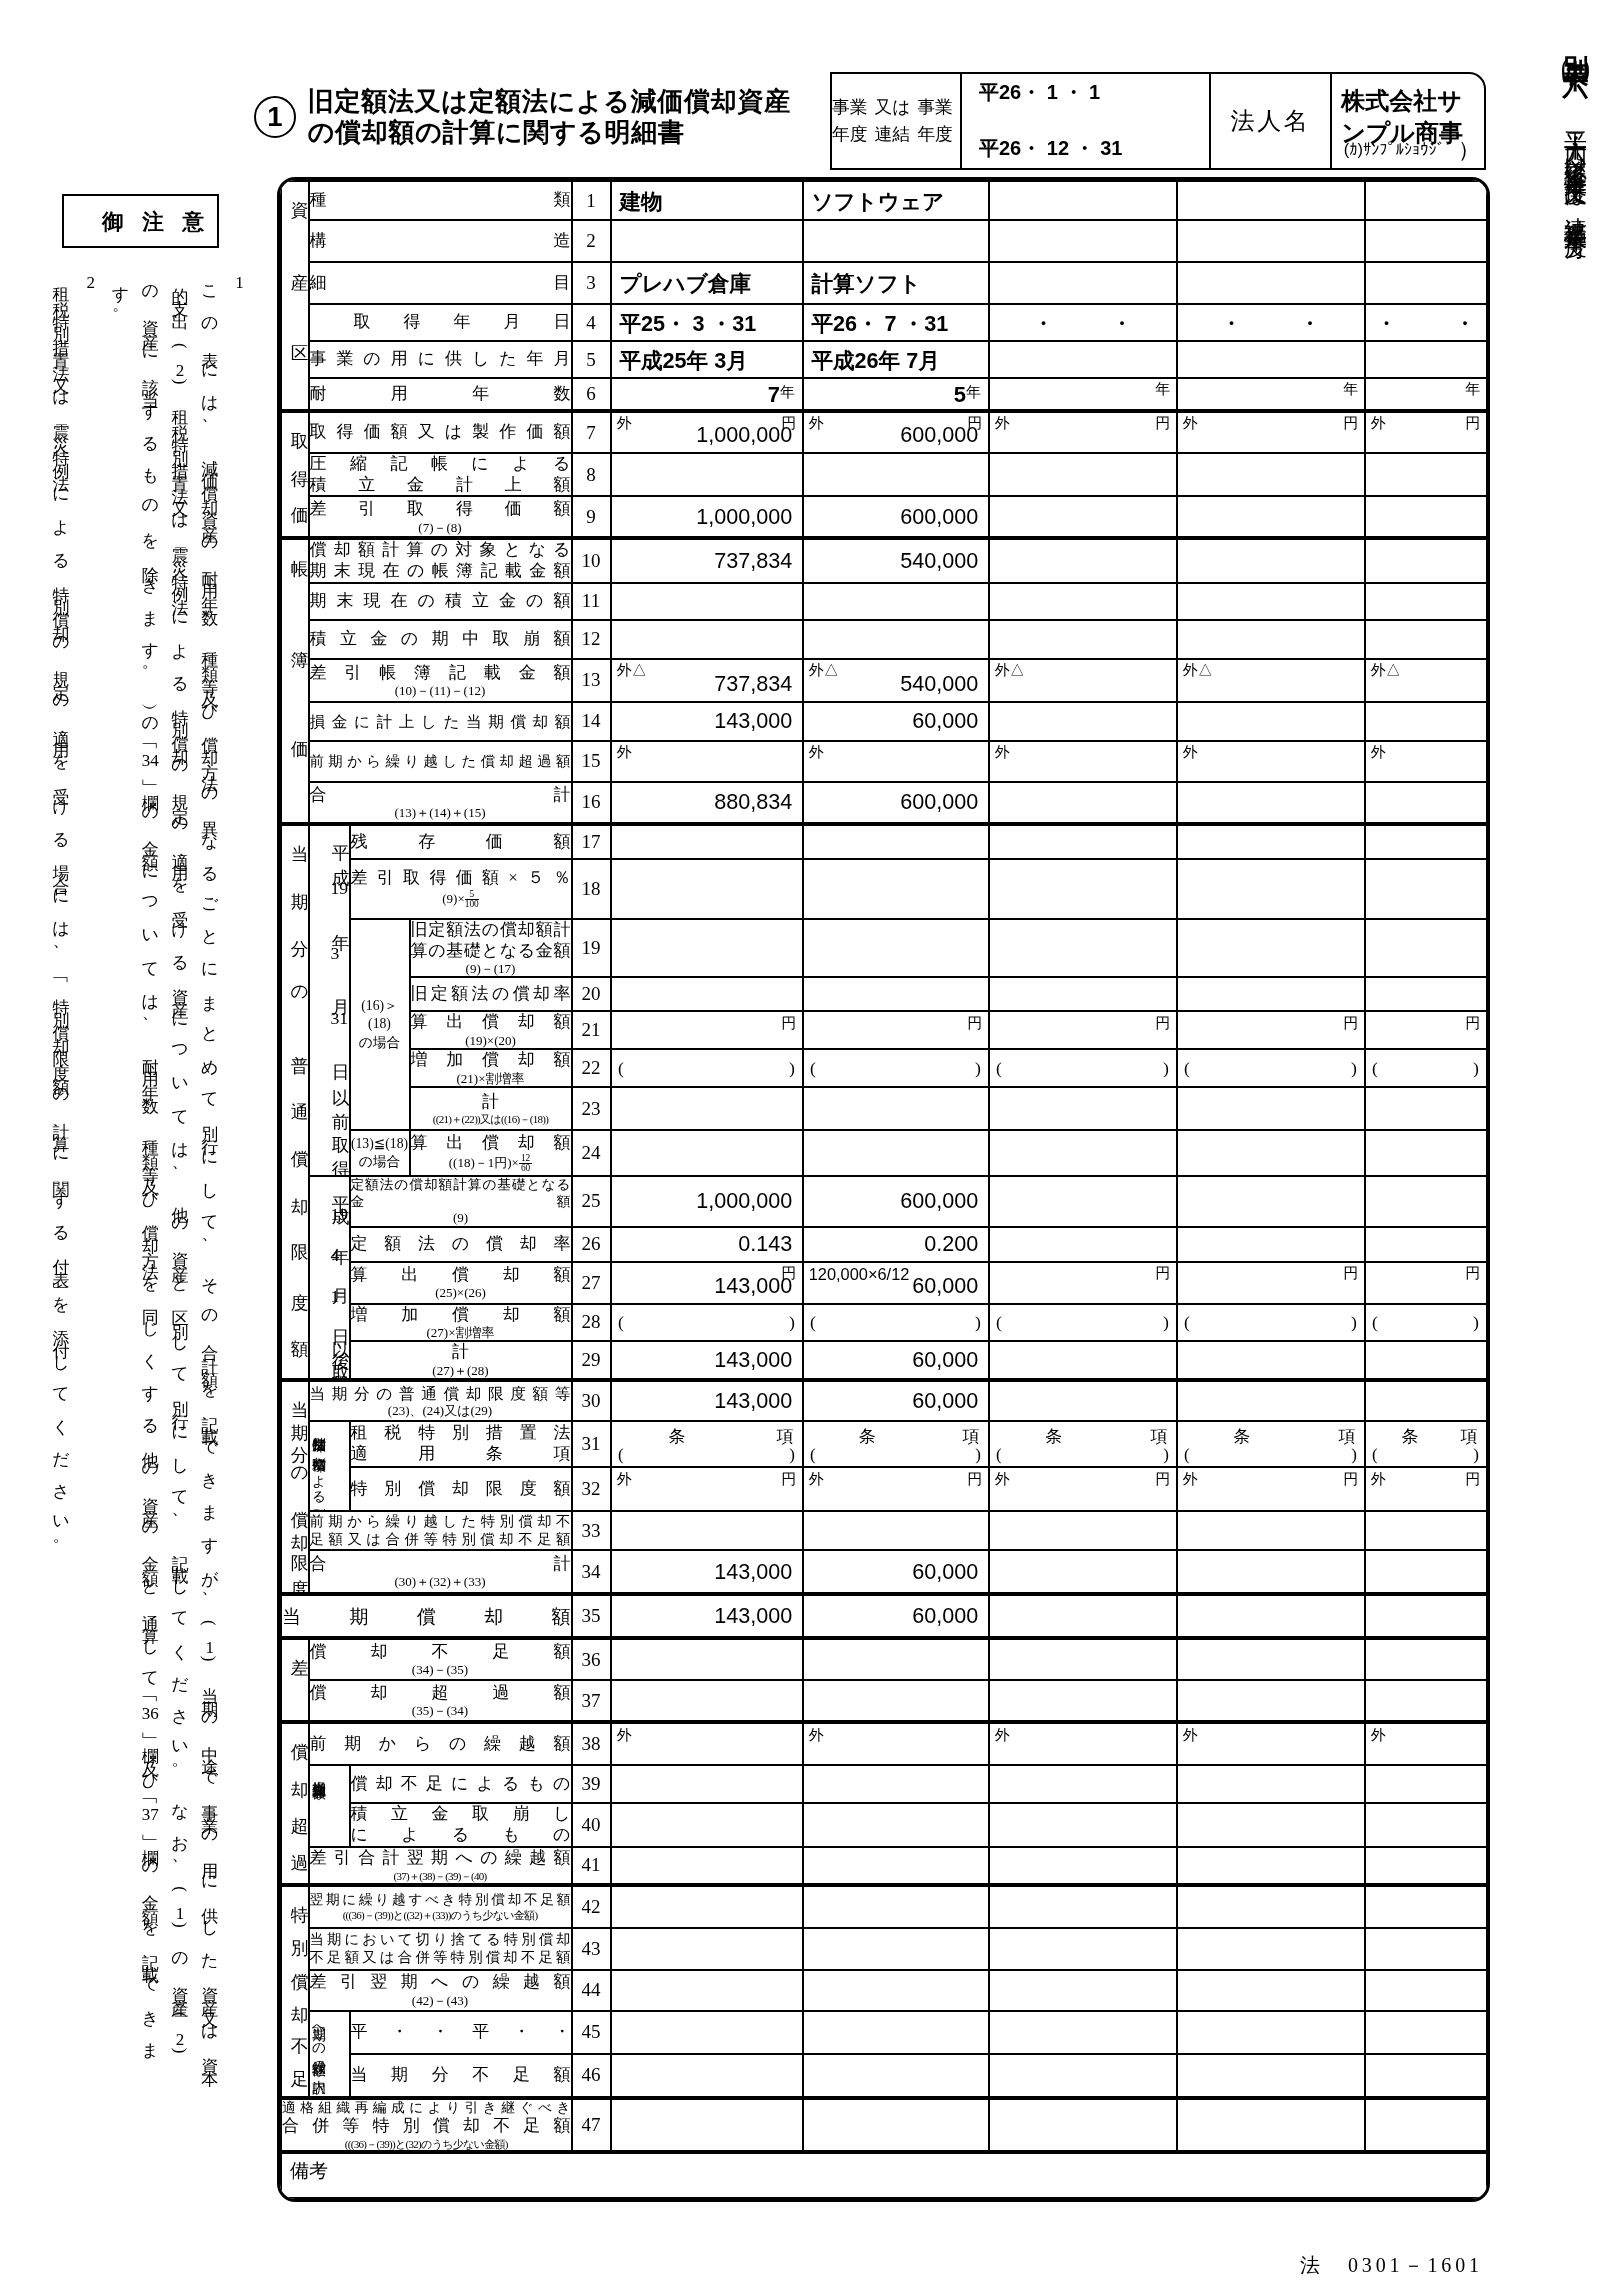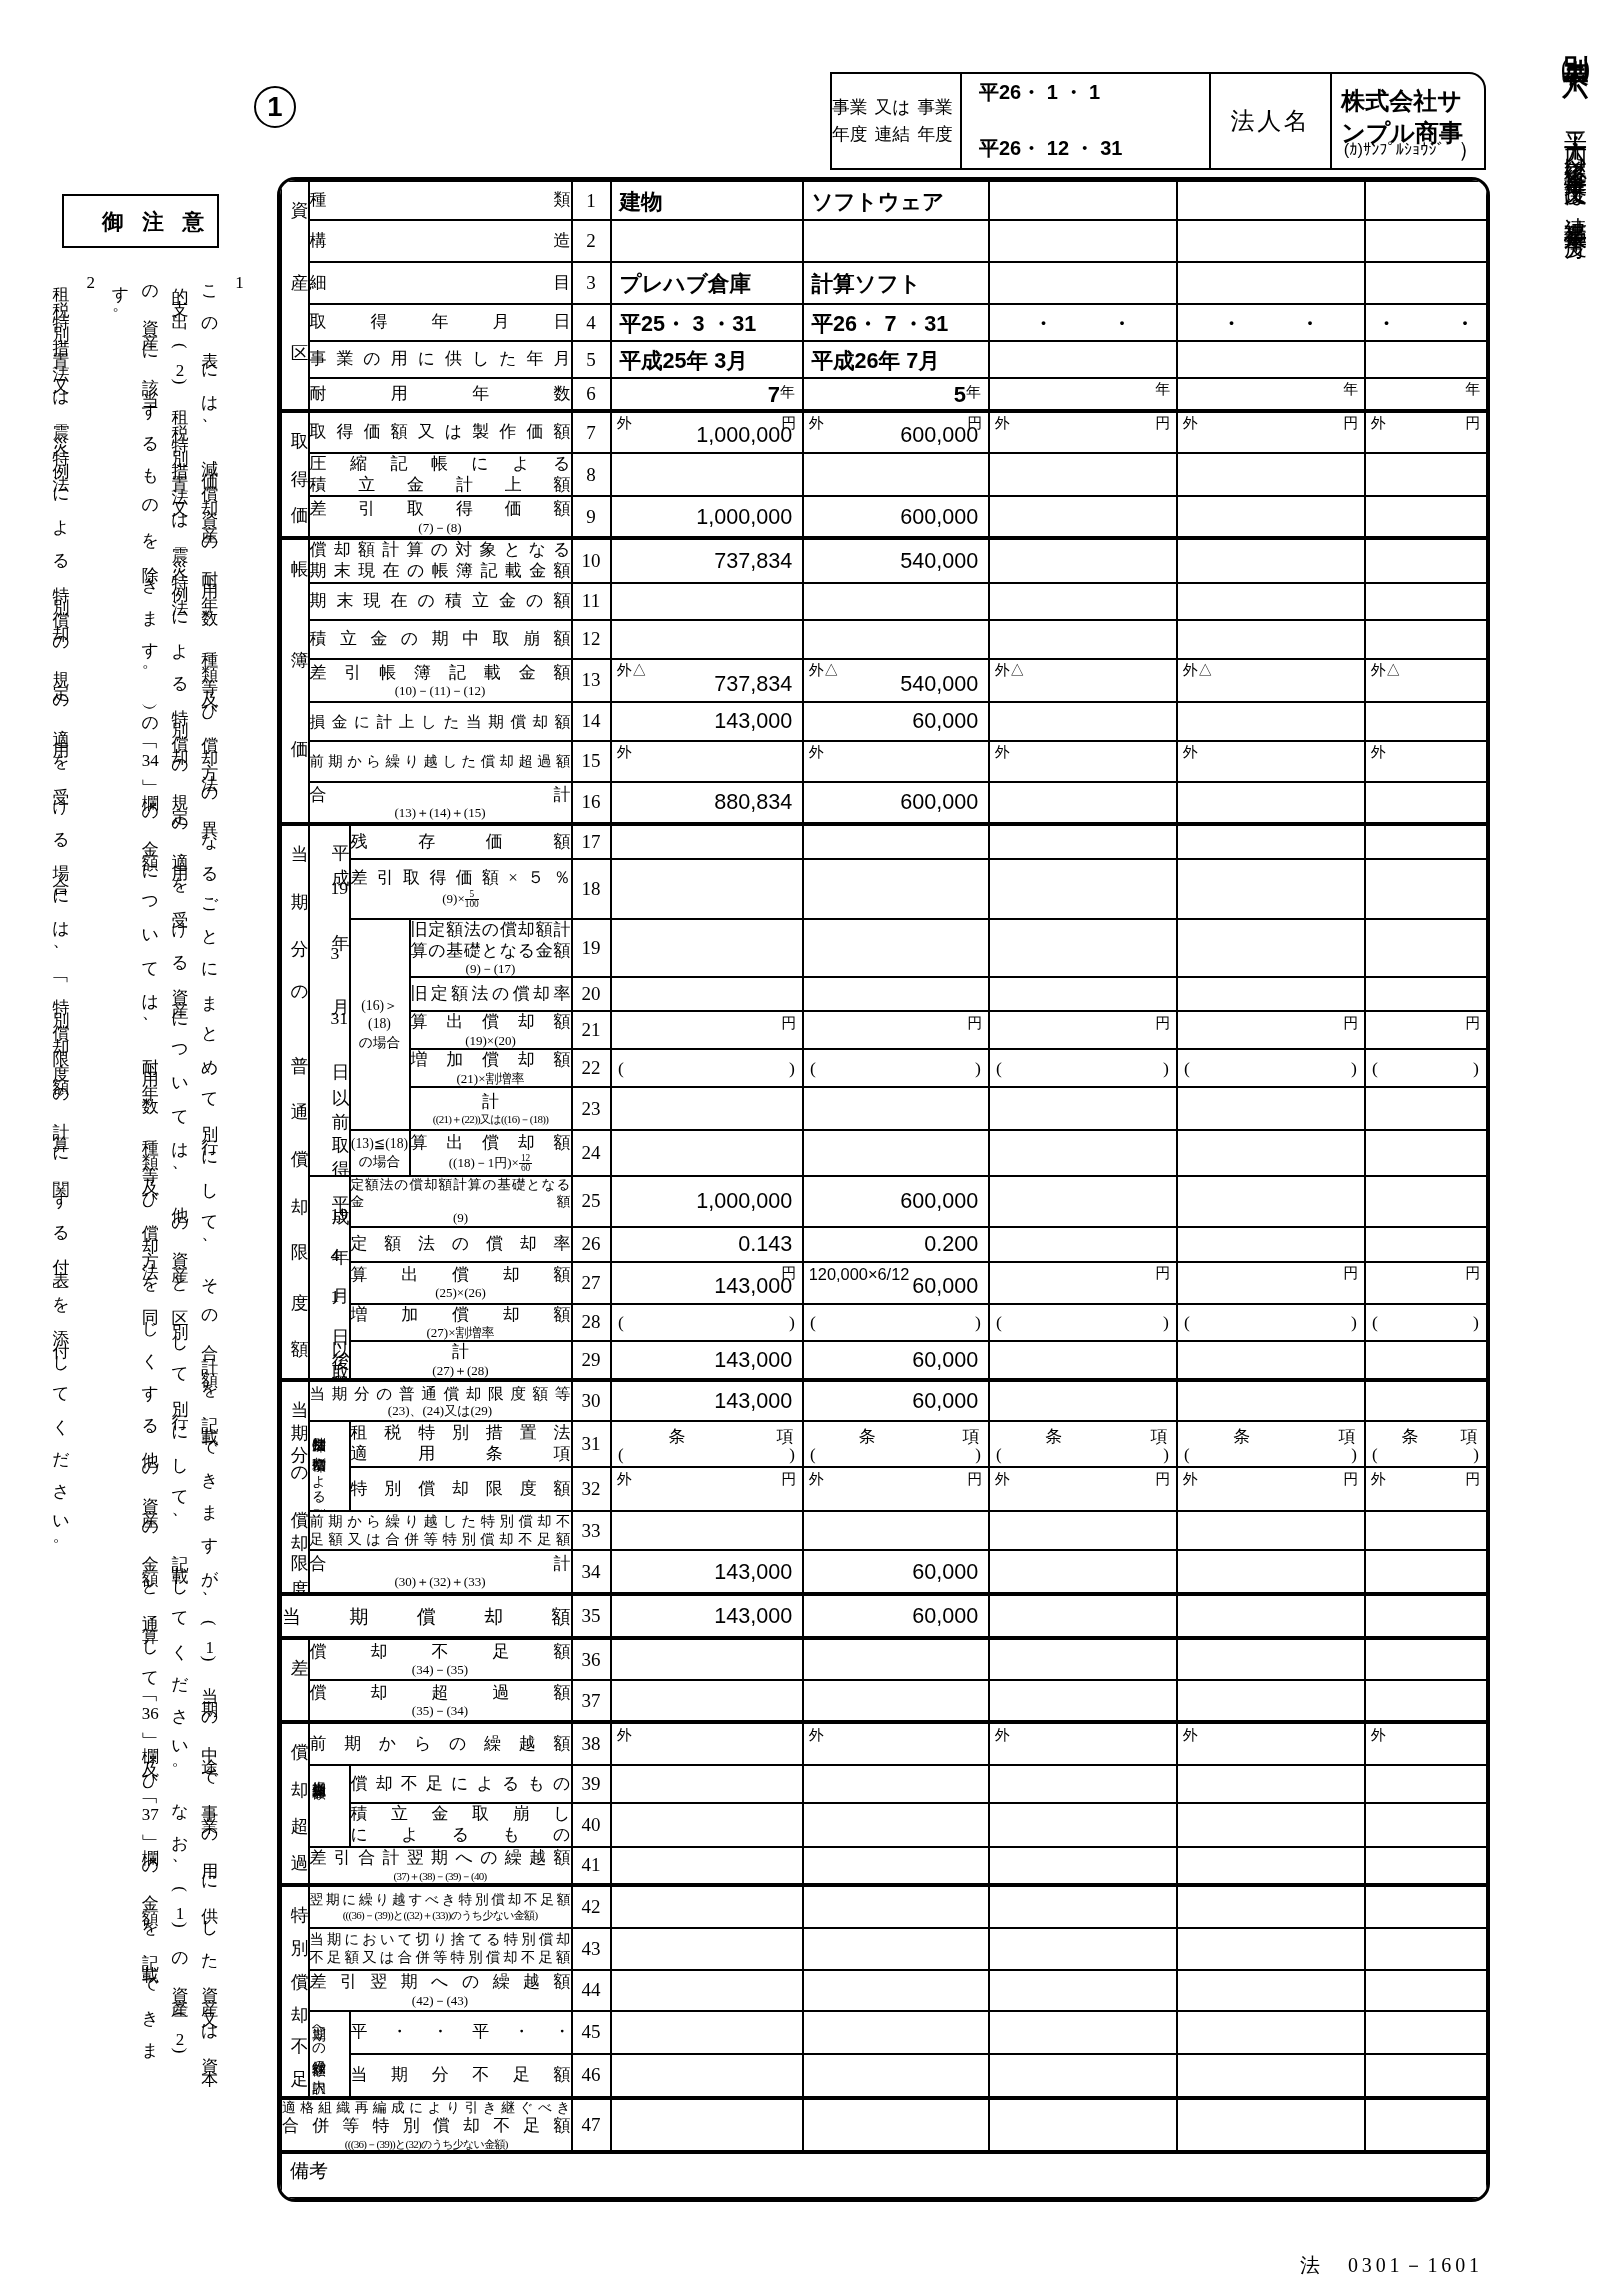--- a/index.html
+++ b/index.html
@@ -84,20 +84,24 @@
   .jbot{position:absolute;left:6.5px;right:6.5px;bottom:1.3px;display:flex;justify-content:space-between;
         font-size:17px;font-family:"Liberation Serif",serif;}
   .remarks{font-size:19px;position:absolute;top:3.9px;left:7.9px;}
   .formcode{position:absolute;right:139px;top:2252px;font-size:20px;letter-spacing:3.9px;}
 </style>
 </head>
 <body>
 
 <div class="titleblock">
   <span class="circ">1</span>
+  <div class="titletext">
+    <div>旧定額法又は定額法による減価償却資産</div>
+    <div>の償却額の計算に関する明細書</div>
+  </div>
 </div>
 
 <div class="hdrbox">
   <div class="c hdr-period">
     <span>事業年度</span>
     <span>又は連結</span>
     <span>事業年度</span>
   </div>
   <div class="c hdr-dates">
     <span>平26・ 1 ・ 1</span>
@@ -179,21 +183,21 @@
             <div class="tval">プレハブ倉庫</div>
           </td>
           <td class="val">
             <div class="tval">計算ソフト</div>
           </td>
           <td class="val"></td>
           <td class="val"></td>
           <td class="val"></td>
         </tr>
         <tr>
-          <td class="lab" colspan="3" style="height: 37px;">
+          <td class="lab" colspan="3" style="height: 37px; padding-left: 44px;">
             <div class="ll" style="font-size: 17px;">取得年月日</div>
           </td>
           <td class="num">4</td>
           <td class="val">
             <div class="tval">平25・ 3 ・31</div>
           </td>
           <td class="val">
             <div class="tval">平26・ 7 ・31</div>
           </td>
           <td class="val">

